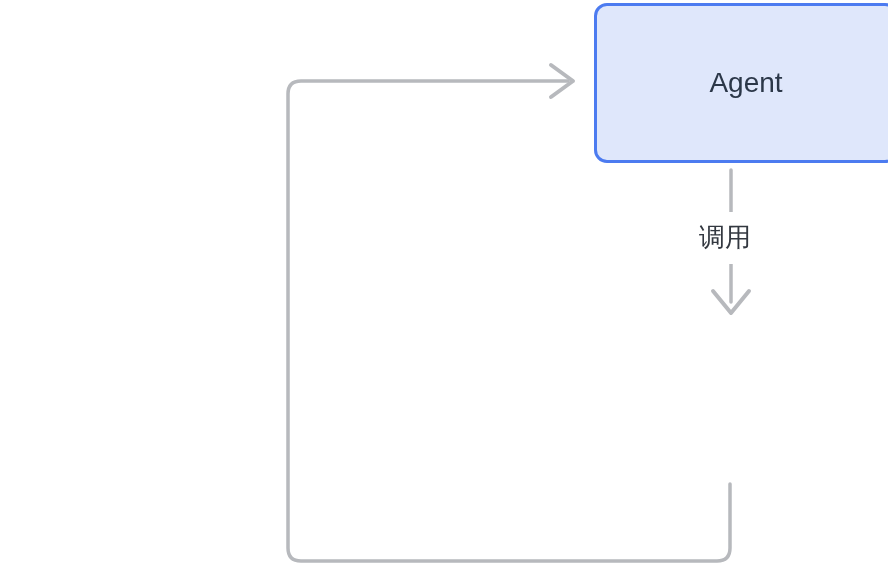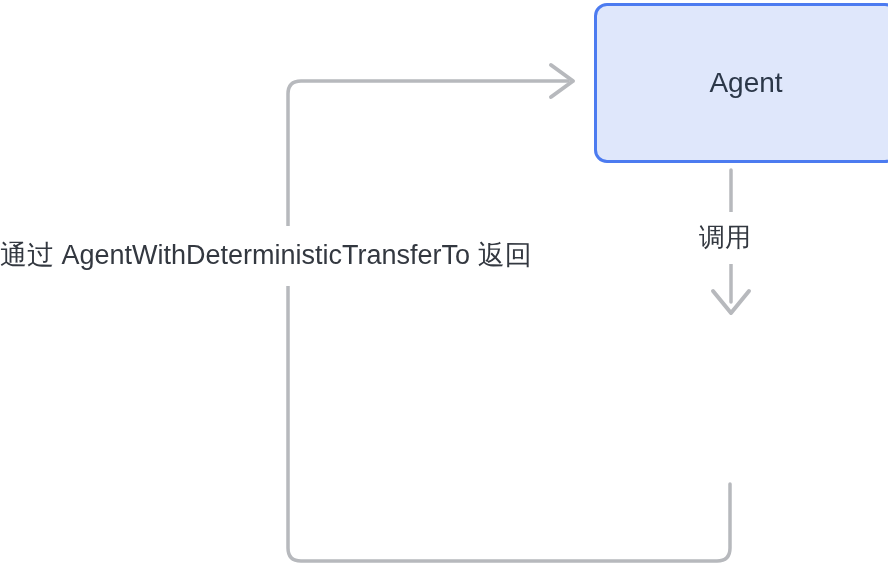--- a/index.html
+++ b/index.html
@@ -76,17 +76,14 @@
 
   <div class="node node-agent">
     <span>Agent</span>
   </div>
 
 
   <div class="edge-label edge-label-call">
     <span>调用</span>
   </div>
 
-  <div class="edge-label edge-label-return">
-    <span>通过 AgentWithDeterministicTransferTo 返回</span>
-  </div>
 
 </div>
 
 </body></html>

